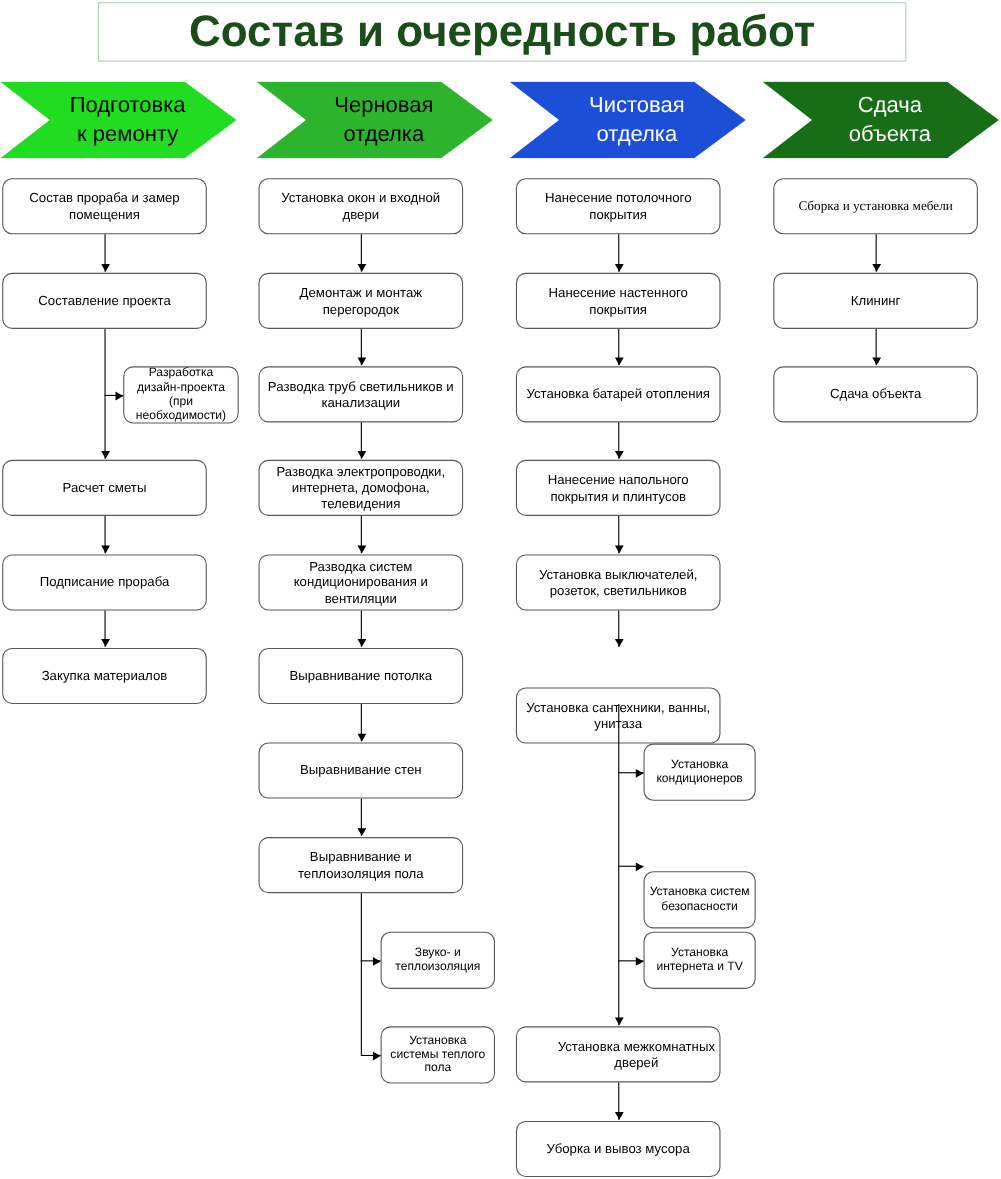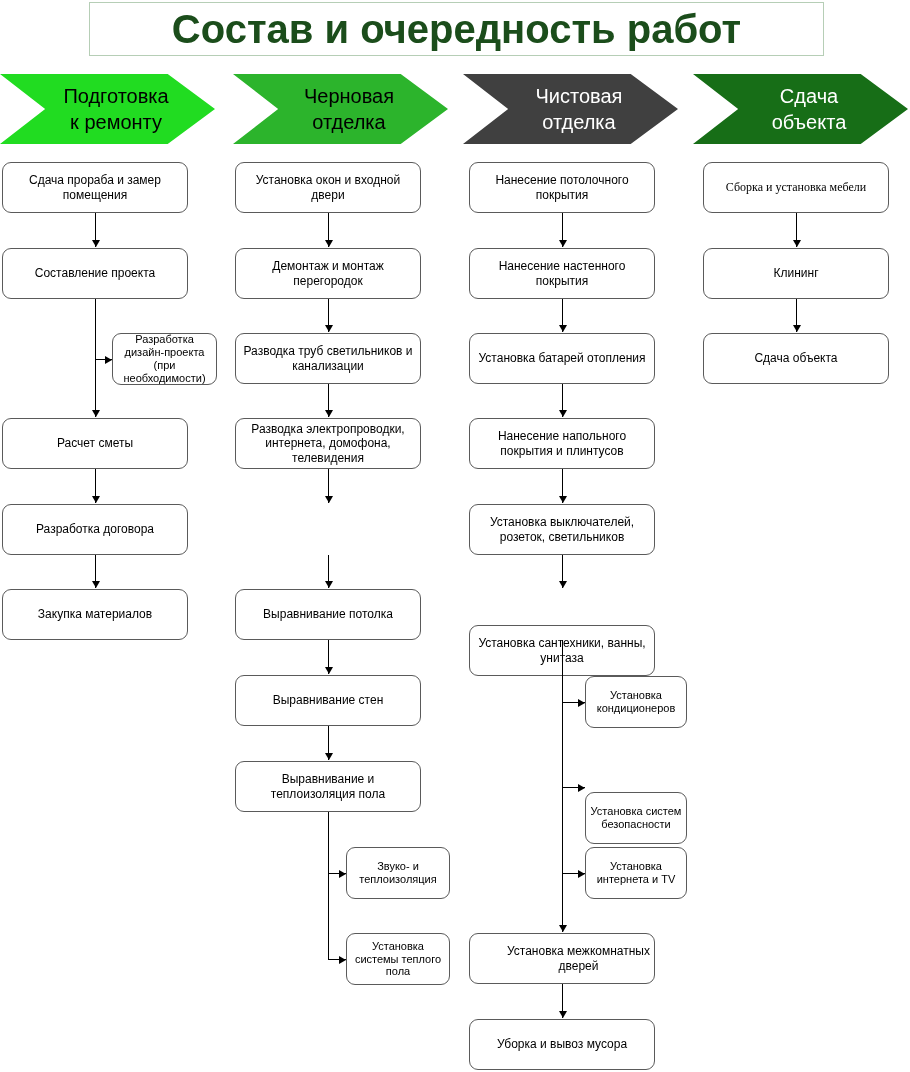--- a/index.html
+++ b/index.html
@@ -57,39 +57,40 @@
   <div class="title-box">
     <span style="color: rgb(27, 77, 27);">Состав и очередность работ</span>
   </div>
 
   <div class="chev" style="left: 0px; background: rgb(33, 220, 33);">
     <span style="color: rgb(0, 0, 0);">Подготовка к ремонту</span>
   </div>
   <div class="chev" style="left: 233px; background: rgb(44, 180, 44);">
     <span style="color: rgb(0, 0, 0);">Черновая отделка</span>
   </div>
-  <div class="chev" style="left: 463px; background: #404040;">
+  <div class="chev" style="left: 463px; background: #1d4ed8;">
     <span style="color: rgb(255, 255, 255);">Чистовая отделка</span>
   </div>
   <div class="chev" style="left: 693px; background: rgb(23, 110, 23);">
     <span style="color: rgb(255, 255, 255);">Сдача объекта</span>
   </div>
 
-  <div class="node main" style="left:2px;top:162px;">Сдача прораба и замер помещения</div>
+  <div class="node main" style="left:2px;top:162px;">Состав прораба и замер помещения</div>
   <div class="node main" style="left:2px;top:248px;">Составление проекта</div>
   <div class="node main" style="left:2px;top:418px;">Расчет сметы</div>
-  <div class="node main" style="left:2px;top:504px;">Разработка договора</div>
+  <div class="node main" style="left:2px;top:504px;">Подписание прораба</div>
   <div class="node main" style="left:2px;top:589px;">Закупка материалов</div>
 
   <div class="node side" style="left:112px;top:333px;width:105px;height:52px;">Разработка дизайн-проекта (при необходимости)</div>
 
   <div class="node main" style="left:235px;top:162px;">Установка окон и входной двери</div>
   <div class="node main" style="left:235px;top:248px;">Демонтаж и монтаж перегородок</div>
   <div class="node main" style="left:235px;top:333px;">Разводка труб светильников и канализации</div>
   <div class="node main" style="left:235px;top:418px;">Разводка электропроводки, интернета, домофона, телевидения</div>
+  <div class="node main" style="left:235px;top:504px;">Разводка систем кондиционирования и вентиляции</div>
   <div class="node main" style="left:235px;top:589px;">Выравнивание потолка</div>
   <div class="node main" style="left:235px;top:675px;">Выравнивание стен</div>
   <div class="node main" style="left:235px;top:761px;">Выравнивание и теплоизоляция пола</div>
 
   <div class="node side" style="left:346px;top:847px;width:104px;height:52px;">Звуко- и теплоизоляция</div>
   <div class="node side" style="left:346px;top:933px;width:104px;height:52px;">Установка системы теплого пола</div>
 
   <div class="node main" style="left:469px;top:162px;">Нанесение потолочного покрытия</div>
   <div class="node main" style="left:469px;top:248px;">Нанесение настенного покрытия</div>
   <div class="node main" style="left:469px;top:333px;">Установка батарей отопления</div>

